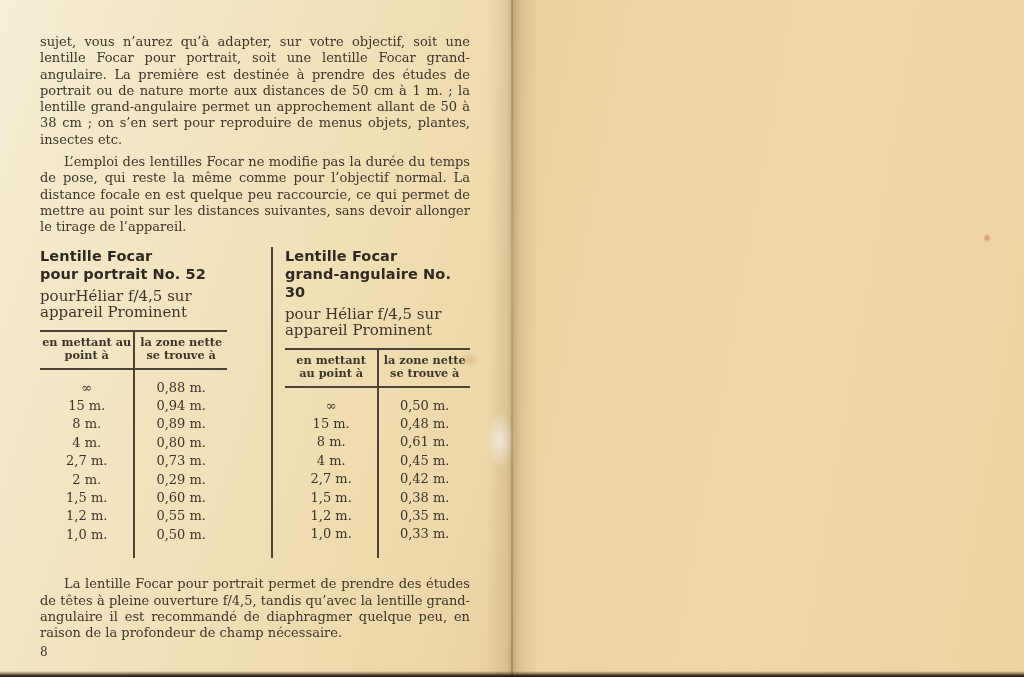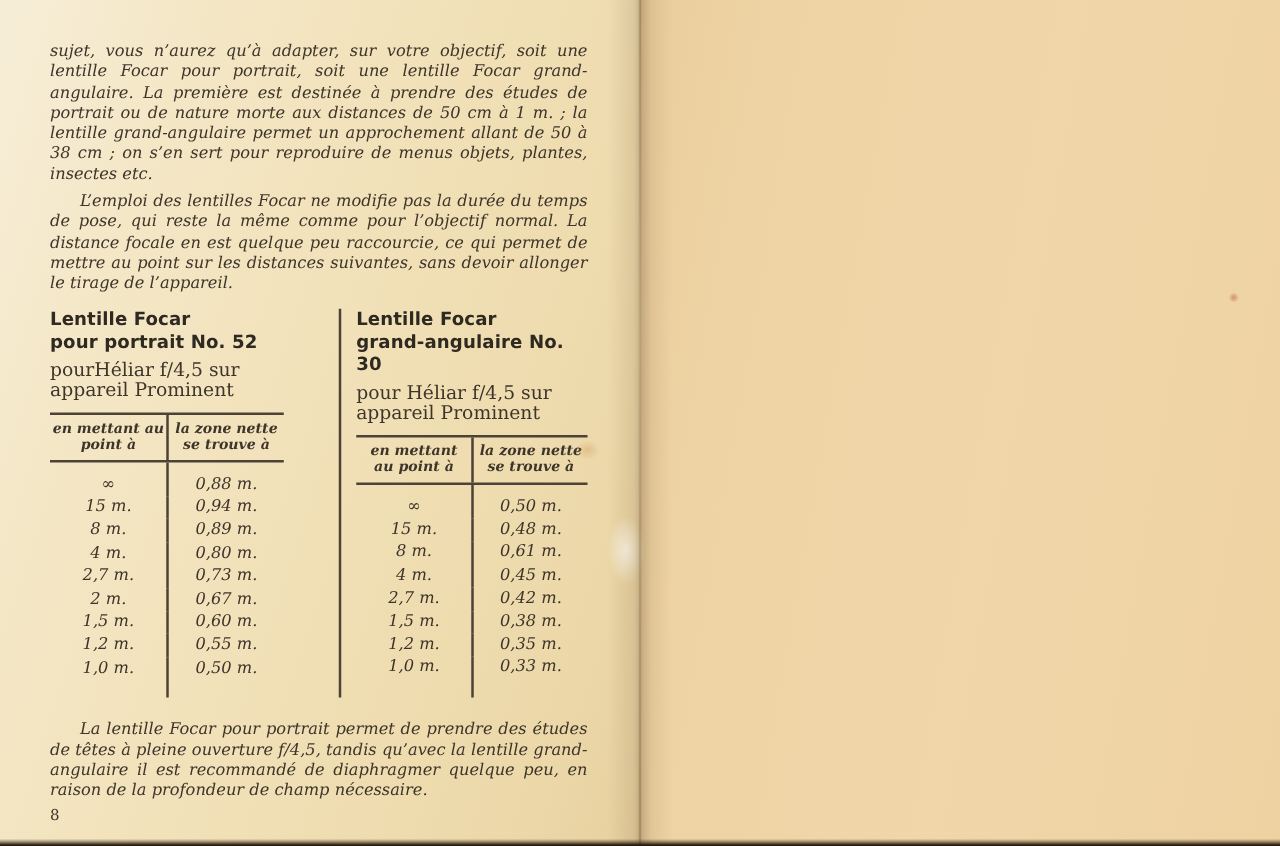--- a/index.html
+++ b/index.html
@@ -33,34 +33,34 @@
     background:radial-gradient(ellipse at center, rgba(253,247,232,0.95) 0%, rgba(253,247,232,0) 70%); }
   .stain-b { left:460px; top:352px; width:20px; height:16px; border-radius:50%;
     background:radial-gradient(ellipse at center, rgba(205,145,75,0.35) 0%, rgba(205,145,75,0) 70%); }
   .stain-c { left:983px; top:234px; width:8px; height:8px; border-radius:50%;
     background:radial-gradient(circle, rgba(185,80,48,0.5) 0%, rgba(185,80,48,0) 75%); }
 
   .content { position:absolute; z-index:2; }
   .pl-content { left:40px; top:34px; width:430px; }
 
   p.body { margin:0; text-align:justify; font-size:13px; }
-  .pl-content p.body { line-height:16.3px;font-style:italic; }
+  .pl-content p.body { line-height:16.3px; }
   p.body + p.body { margin-top:6px; }
   .indent { text-indent:24px; }
 
   .cols { display:flex; margin-top:11px;gap:32px; }
   .col { width:50%; box-sizing:border-box; padding-right:12px; }
   .col2 { border-left:2px solid #4c4236; padding-left:12px; padding-right:0; }
   .sec-title {
     font-family:"DejaVu Sans", sans-serif; font-weight:bold; font-size:14.5px;
     line-height:18px; color:#2e2921; letter-spacing:0.1px;
   }
   .sec-sub { font-size:15px; line-height:16.5px; margin-top:5px; }
 
-  .ftable { margin-top:9px; border-top:2px solid #4c4236;font-style:italic; }
+  .ftable { margin-top:9px; border-top:2px solid #4c4236; }
   .thead { display:flex; border-bottom:2px solid #4c4236; }
   .th {
     width:50%; box-sizing:border-box; text-align:center; font-weight:bold;
     font-size:11.3px; line-height:13.5px; padding:4px 2px 5px 2px;
   }
   .tbody { }
   .tr { display:flex; }
   .td {
     width:50%; box-sizing:border-box; text-align:center;
     font-size:13px; line-height:18.4px;
@@ -110,21 +110,21 @@
                 <div class="tr">
                   <div class="td">4 m.</div>
                   <div class="td td2">0,80 m.</div>
                 </div>
                 <div class="tr">
                   <div class="td">2,7 m.</div>
                   <div class="td td2">0,73 m.</div>
                 </div>
                 <div class="tr">
                   <div class="td">2 m.</div>
-                  <div class="td td2">0,67 m.</div>
+                  <div class="td td2">0,29 m.</div>
                 </div>
                 <div class="tr">
                   <div class="td">1,5 m.</div>
                   <div class="td td2">0,60 m.</div>
                 </div>
                 <div class="tr">
                   <div class="td">1,2 m.</div>
                   <div class="td td2">0,55 m.</div>
                 </div>
                 <div class="tr">

